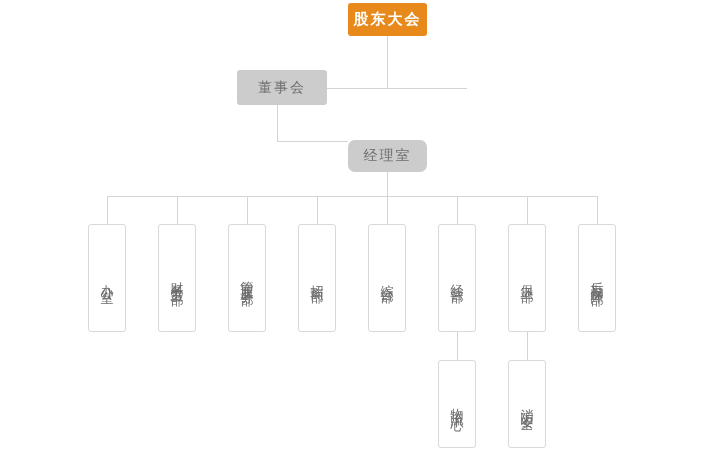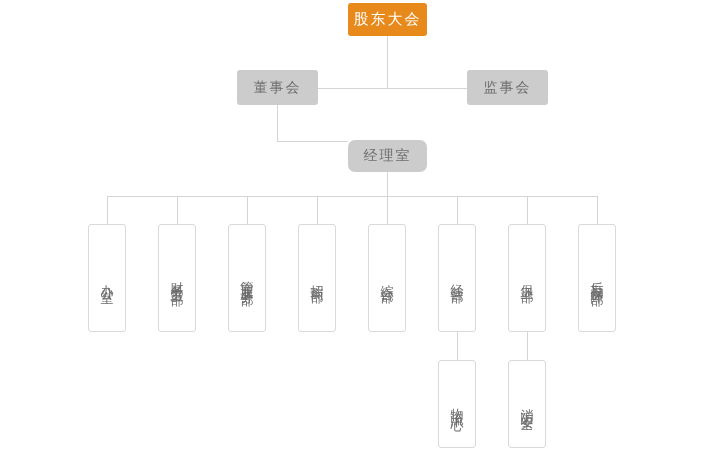--- a/index.html
+++ b/index.html
@@ -32,21 +32,21 @@
     display: flex;
     align-items: center;
     justify-content: center;
     border-radius: 3px;
     letter-spacing: 2px;
   }
   .node.top {
     background: #e8891c;
     color: #ffffff;
     font-size: 15px;
-    font-weight: normal;
+    font-weight: bold;
     border: none;
   }
   .node.mid {
     background: #cccccc;
     color: #6e6e6e;
     font-size: 14px;
     border: none;
   }
   .node.leaf {
     background: #ffffff;
@@ -90,27 +90,24 @@
   <div class="line v" style="left:527px; top:196px; height:28px;"></div>
   <div class="line v" style="left:597px; top:196px; height:28px;"></div>
 
   <div class="line v" style="left:457px; top:332px; height:28px;"></div>
   <div class="line v" style="left:527px; top:332px; height:28px;"></div>
 
   <div class="node top" style="left:348px; top:3px; width:79px; height:33px;">
     <span class="label">股东大会</span>
   </div>
 
-  <div class="node mid" style="left:237px; top:70px; width:81px; height:35px;">
+  <div class="node mid" style="left:237px; top:70px; width:90px; height:35px;">
     <span class="label">董事会</span>
   </div>
 
-  <div class="node mid" style="left:467px; top:70px; width:81px; height:35px;">
-    <span class="label">监事会</span>
-  </div>
 
   <div class="node mid" style="left:348px; top:140px; width:79px; height:32px;border-radius:7px;">
     <span class="label">经理室</span>
   </div>
 
   <div class="node leaf" style="left:88px; top:224px; width:38px; height:108px;">
     <span class="label">办公室</span>
   </div>
   <div class="node leaf" style="left:158px; top:224px; width:38px; height:108px;">
     <span class="label">财务劳工部</span>

